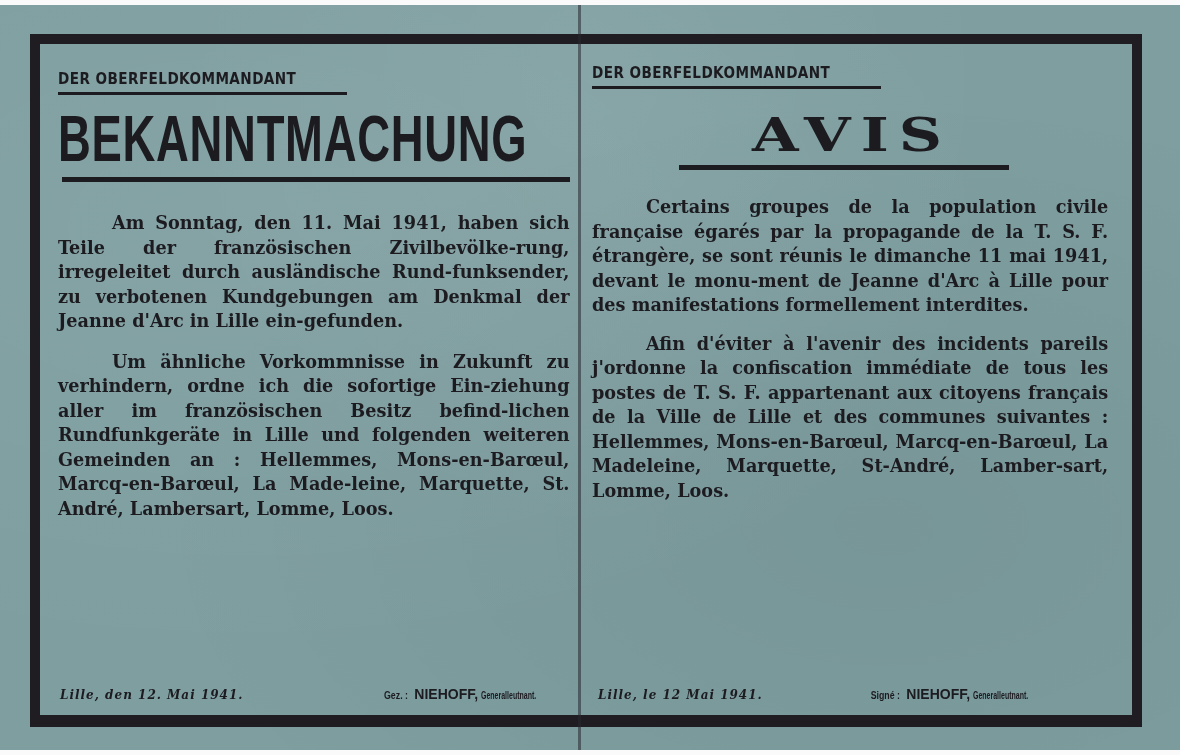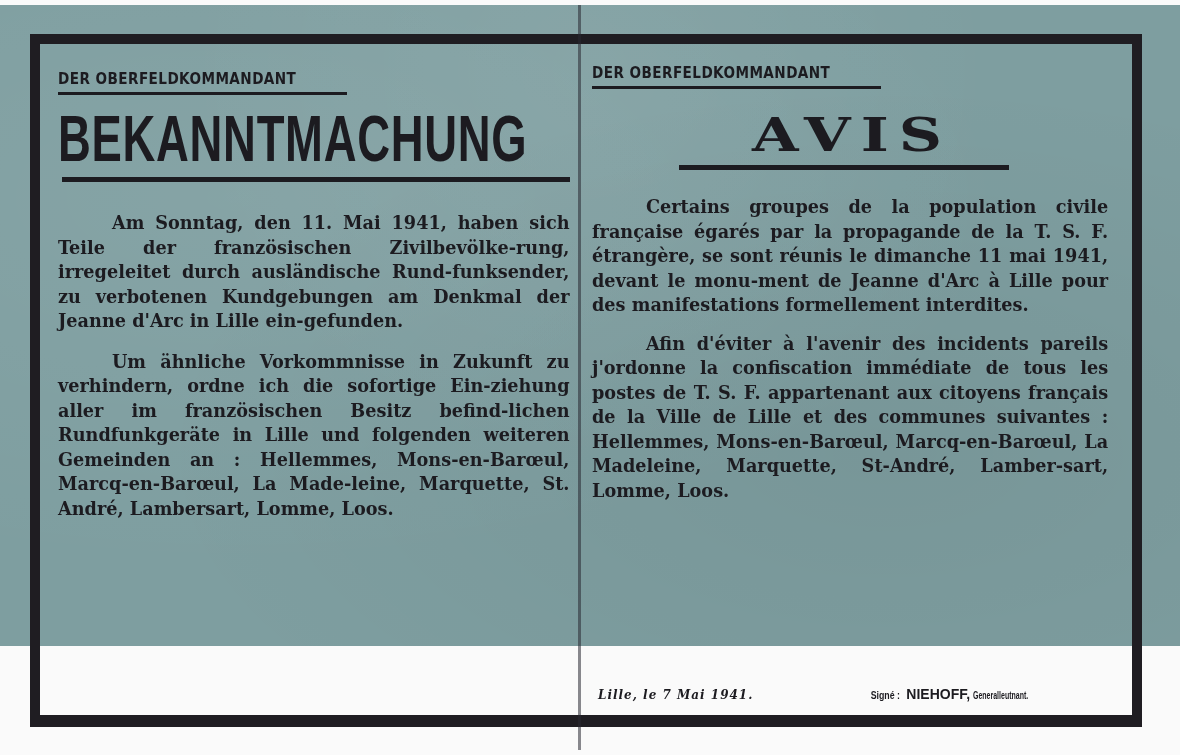--- a/index.html
+++ b/index.html
@@ -2,21 +2,21 @@
 <html><head>
   <meta charset="utf-8">
   <style>
     html, body { margin: 0; padding: 0; }
     body {
       width: 1180px; height: 755px; overflow: hidden;
       background: #fafafa;
       position: relative;
     }
     .paper {
-      position: absolute; left: 0; top: 5px; width: 1180px; height: 641px;
+      position: absolute; left: 0; top: 5px; width: 1180px; height: 745px;
       background: #7e9ea0;
       background-image:
         radial-gradient(ellipse at 20% 30%, rgba(255,255,255,0.06), transparent 60%),
         radial-gradient(ellipse at 75% 70%, rgba(0,0,0,0.05), transparent 60%),
         radial-gradient(ellipse at 50% 10%, rgba(255,255,255,0.05), transparent 50%);
     }
     .fold {
       position: absolute; left: 578px; top: 0; width: 3px; height: 745px;
       background: rgba(40,40,50,0.55);
     }
@@ -129,32 +129,40 @@
   <div class="fold"></div>
 
   <div class="column col-left">
     <div class="office">DER OBERFELDKOMMANDANT</div>
     <div class="title-de">BEKANNTMACHUNG</div>
     <div class="title-de-rule"></div>
     <div class="body-text">
       <p class="p1">Am Sonntag, den 11. Mai 1941, haben sich Teile der französischen Zivilbevölke-rung, irregeleitet durch ausländische Rund-funksender, zu verbotenen Kundgebungen am Denkmal der Jeanne d'Arc in Lille ein-gefunden.</p>
       <p class="p2">Um ähnliche Vorkommnisse in Zukunft zu verhindern, ordne ich die sofortige Ein-ziehung aller im französischen Besitz befind-lichen Rundfunkgeräte in Lille und folgenden weiteren Gemeinden an : Hellemmes, Mons-en-Barœul, Marcq-en-Barœul, La Made-leine, Marquette, St. André, Lambersart, Lomme, Loos.</p>
     </div>
+    <div class="footer">
+      <span class="date">Lille, den 12. Mai 1941.</span>
+      <span class="sign">
+        <span class="lbl">Gez. :</span>
+        <span class="name">NIEHOFF,</span>
+        <span class="rank">Generalleutnant.</span>
+      </span>
+    </div>
   </div>
 
   <div class="column col-right">
     <div class="office">DER OBERFELDKOMMANDANT</div>
     <div class="title-fr">AVIS</div>
     <div class="title-fr-rule"></div>
     <div class="body-text">
       <p class="p1">Certains groupes de la population civile française égarés par la propagande de la T. S. F. étrangère, se sont réunis le dimanche 11 mai 1941, devant le monu-ment de Jeanne d'Arc à Lille pour des manifestations formellement interdites.</p>
       <p class="p2">Afin d'éviter à l'avenir des incidents pareils j'ordonne la confiscation immédiate de tous les postes de T. S. F. appartenant aux citoyens français de la Ville de Lille et des communes suivantes : Hellemmes, Mons-en-Barœul, Marcq-en-Barœul, La Madeleine, Marquette, St-André, Lamber-sart, Lomme, Loos.</p>
     </div>
     <div class="footer">
-      <span class="date">Lille, le 7 Mai 1941.</span>
+      <span class="date">Lille, le 12 Mai 1941.</span>
       <span class="sign">
         <span class="lbl">Signé :</span>
         <span class="name">NIEHOFF,</span>
         <span class="rank">Generalleutnant.</span>
       </span>
     </div>
   </div>
 </div>
 
 </body></html>

